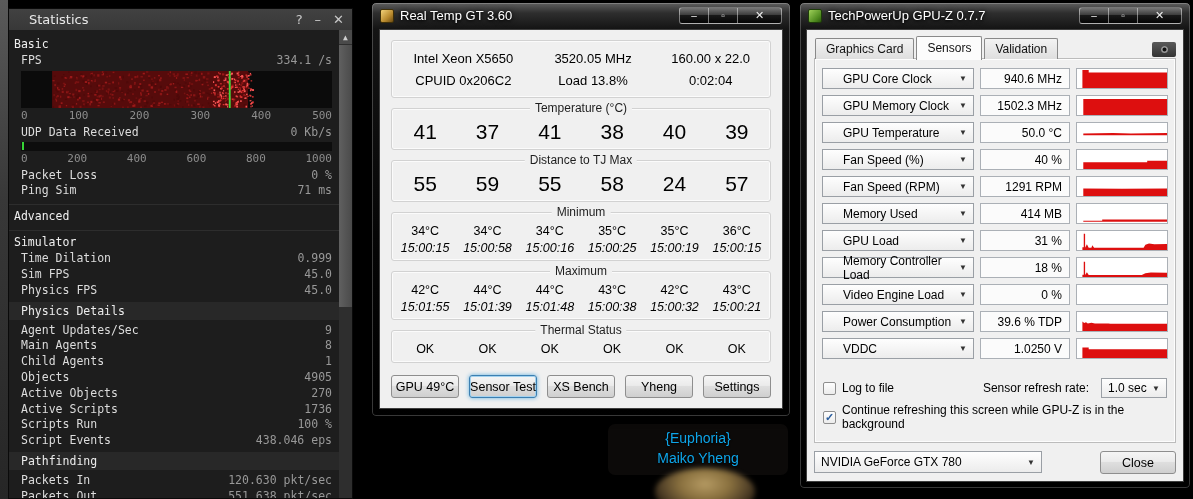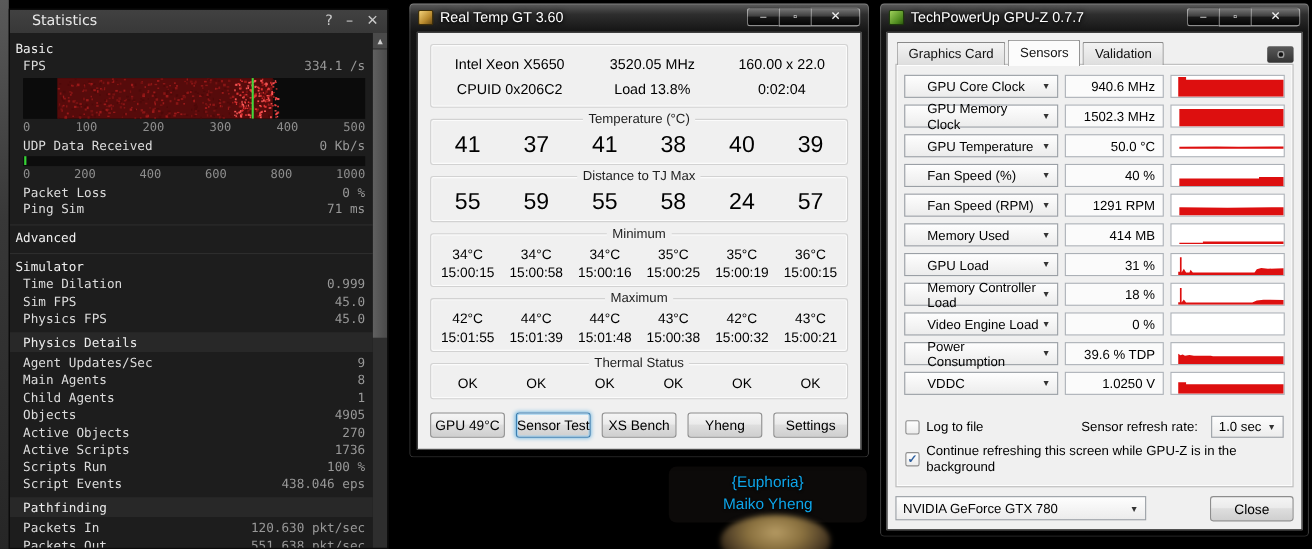--- a/index.html
+++ b/index.html
@@ -76,21 +76,21 @@
   .gb-caption { position:absolute; top:-8px; left:50%; transform:translateX(-50%);
     background:#f0f0f0; padding:0 5px; font-size:12px; color:#1e1e1e; white-space:nowrap; }
   #rt-info { height:58px; display:grid; grid-template-columns:1.15fr 1fr 0.95fr;
     align-items:center; padding:6px 2px; font-size:13px; color:#000; }
   #rt-info div { text-align:center; }
   .rt-cells { display:flex; }
   .rt-cells div { flex:1; text-align:center; }
   .rt-big { padding:11px 2px 5px; }
   .rt-big div { font-size:21px; color:#000; }
   .rt-two { padding:11px 2px 5px; font-size:12.5px; color:#000; }
-  .rt-two .rt-cells + .rt-cells { margin-top:3px; }
+  .rt-two .rt-cells + .rt-cells { margin-top:3px;font-style:italic; }
   .rt-ok { padding:11px 2px 6px; font-size:12.5px; color:#000; }
   #rt-buttons { display:flex; gap:10px; margin-top:2px; }
   .win-btn { flex:1; height:23px; border:1px solid #8e8e8e; border-radius:3px;
     background:linear-gradient(180deg,#f5f5f5,#ebebeb 45%,#dedede 50%,#cfcfcf);
     display:flex; align-items:center; justify-content:center; font-size:12.5px; color:#000; }
   .win-btn.focused { border-color:#3c7fb1; box-shadow:0 0 0 1px #a3d2ef inset, 0 0 4px #62b1e0; }
 
   
   #gz-win { left:799px; top:2px; width:392px; height:487px; }
   #gz-body { left:6px; right:6px; top:26px; bottom:6px; padding:7px 7px 7px;
@@ -102,21 +102,21 @@
   .gz-tab.active { background:#fcfcfc; padding-top:4px; padding-bottom:5px; margin-bottom:-1px; }
   #gz-camera { margin-left:auto; margin-bottom:2px; width:24px; height:15px; border-radius:2px;
     background:linear-gradient(#5a5a5a,#333); position:relative; }
   #gz-camera::after { content:""; position:absolute; left:9px; top:4px; width:7px; height:7px;
     border-radius:50%; background:#111; box-shadow:inset 0 0 0 1.5px #9a9a9a; }
   #gz-frame { flex:1; border:1px solid #bcbcbc; box-shadow:inset 0 0 0 1px #fdfdfd;
     background:#f0f0f0; margin-top:-1px; padding:9px 7px 6px; display:flex; flex-direction:column; }
   .gz-row { display:flex; gap:6px; height:21px; margin-bottom:6px; }
   .gz-combo, .gz-combo-sm { border:1px solid #9a9fa5; background:linear-gradient(#fefefe,#ececec);
     display:flex; align-items:center; justify-content:space-between; padding:0 6px; color:#000; }
-  .gz-sensor-label { width:140px;padding-left:20px; }
+  .gz-sensor-label { width:152px;padding-left:20px; }
   .gz-arrow { font-size:8px; color:#333; }
   .gz-value { width:90px; border:1px solid #abb0b6; background:#fbfbfb;
     display:flex; align-items:center; justify-content:flex-end; padding:0 7px; color:#000; }
   .gz-graph { flex:1; border:1px solid #abb0b6; background:#fff; }
   .gz-graph svg { display:block; width:100%; height:100%; }
   #gz-opts { margin-top:auto; }
   .gz-optrow { display:flex; align-items:center; margin:0 1px 5px; gap:6px; color:#000; }
   .checkbox { width:13px; height:13px; border:1px solid #8e8e8e; border-radius:2px;
     background:linear-gradient(#fefefe,#ececec); display:flex; align-items:center;
     justify-content:center; font-size:11px; font-weight:bold; color:#2d5f9e; flex:0 0 13px; }

